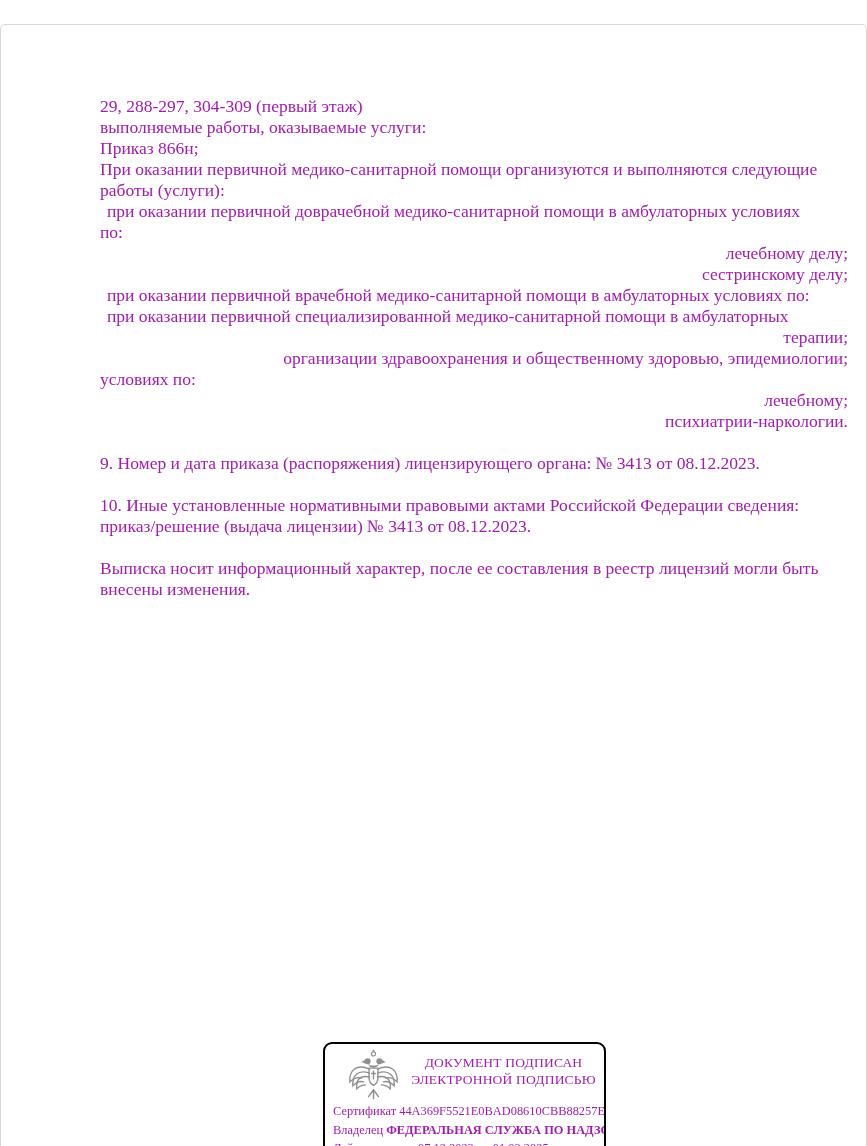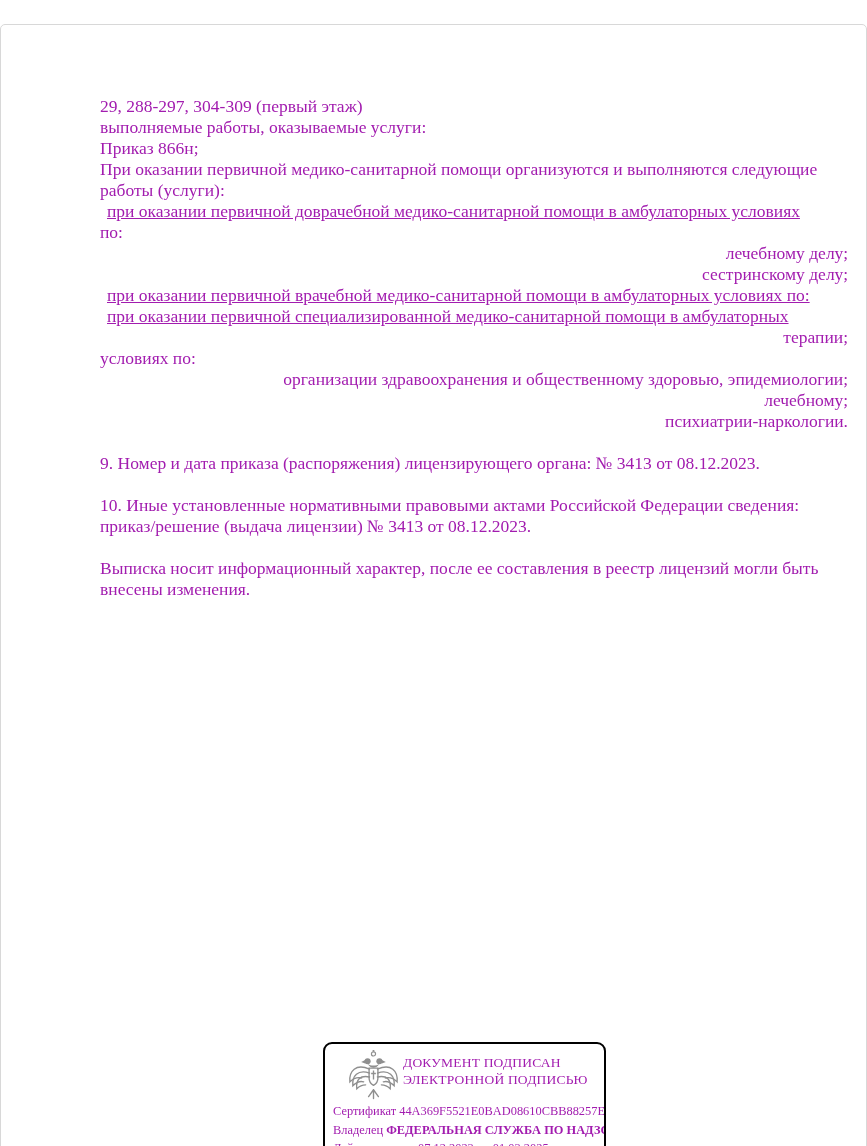--- a/index.html
+++ b/index.html
@@ -16,21 +16,21 @@
   }
   .doc-text {
     position:absolute;
     left:99px; top:71px;
     width:748px;
     font-size:17.5px;
     line-height:21px;
     white-space:nowrap;
   }
   .line { white-space:nowrap; }
-  .line.ind-1 { padding-left:7px;text-decoration:underline; }
+  .line.ind-1 { padding-left:7px; }
   .line.ind-2 { padding-left:24px;text-align:right; }
   .line.gap { margin-top:21px; }
 
   
   .stamp {
     position:absolute;
     left:322px; top:1017px;
     width:283px; height:114px;
     border:2px solid #000000;
     border-radius:9px;
@@ -38,21 +38,21 @@
     overflow:hidden;
   }
   .stamp-emblem {
     position:absolute;
     left:19px; top:5px;
     width:59px; height:52px;
   }
   .stamp-title {
     position:absolute;
     left:78px; top:10px; width:201px;
-    text-align:left;
+    text-align:center;
     font-size:13.5px;
     line-height:17px;
     letter-spacing:0.2px;
   }
   .stamp-rows {
     position:absolute;
     left:8px; top:58px; width:273px;
     font-size:12.4px;
     line-height:18.5px;
     white-space:nowrap;
@@ -71,22 +71,22 @@
       <div class="line ind-0">Приказ 866н;</div>
       <div class="line ind-0">При оказании первичной медико-санитарной помощи организуются и выполняются следующие</div>
       <div class="line ind-0">работы (услуги):</div>
       <div class="line ind-1">при оказании первичной доврачебной медико-санитарной помощи в амбулаторных условиях</div>
       <div class="line ind-0">по:</div>
       <div class="line ind-2">лечебному делу;</div>
       <div class="line ind-2">сестринскому делу;</div>
       <div class="line ind-1">при оказании первичной врачебной медико-санитарной помощи в амбулаторных условиях по:</div>
       <div class="line ind-1">при оказании первичной специализированной медико-санитарной помощи в амбулаторных</div>
       <div class="line ind-2">терапии;</div>
+      <div class="line ind-2">организации здравоохранения и общественному здоровью, эпидемиологии;</div>
       <div class="line ind-0">условиях по:</div>
-      <div class="line ind-2">организации здравоохранения и общественному здоровью, эпидемиологии;</div>
       <div class="line ind-2">лечебному;</div>
       <div class="line ind-2">психиатрии-наркологии.</div>
       <div class="line ind-0 gap">9. Номер и дата приказа (распоряжения) лицензирующего органа: № 3413 от 08.12.2023.</div>
       <div class="line ind-0 gap">10. Иные установленные нормативными правовыми актами Российской Федерации сведения:</div>
       <div class="line ind-0">приказ/решение (выдача лицензии) № 3413 от 08.12.2023.</div>
       <div class="line ind-0 gap">Выписка носит информационный характер, после ее составления в реестр лицензий могли быть</div>
       <div class="line ind-0">внесены изменения.</div>
     </div>
 
   <div class="stamp" style="border-color: rgb(0, 0, 0);">

